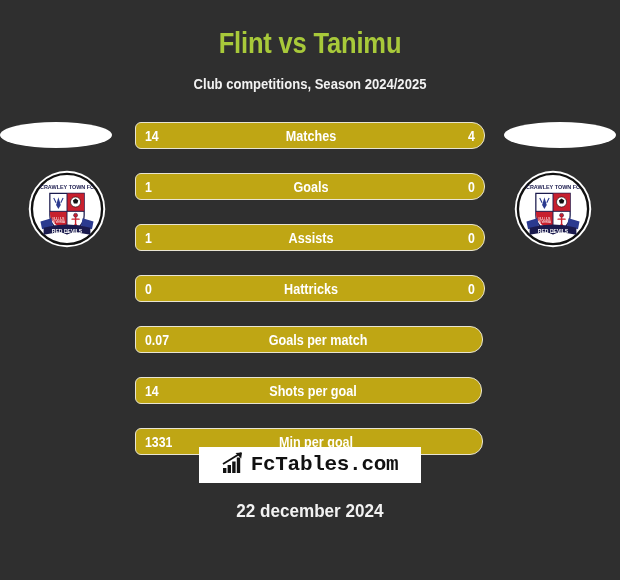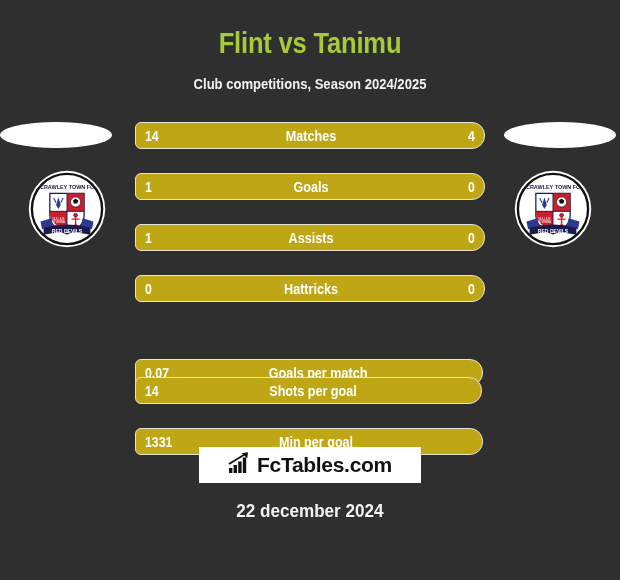--- a/index.html
+++ b/index.html
@@ -147,20 +147,21 @@
     gap: 5px;
   }
   .logo-icon { display: block; }
   .logo-text {
     font-size: 21px;
     font-weight: bold;
     color: #111111;
     letter-spacing: -0.3px;
     line-height: 22px;
     white-space: nowrap;
+    font-family: Liberation Mono, monospace;
   }
 
   .date {
     position: absolute;
     top: 500px;
     left: 0;
     width: 620px;
     text-align: center;
     font-size: 19px;
     font-weight: bold;
@@ -274,21 +275,21 @@
       </div>
     </div>
     <div class="stat-row">
       <div class="bar" style="width: 350px;">
         <div class="bar-left">0</div>
         <div class="bar-label" style="left: 175px;">Hattricks</div>
         <div class="bar-right">0</div>
       </div>
     </div>
     <div class="stat-row">
-      <div class="bar" style="width: 348px; margin-top: 33px;">
+      <div class="bar" style="width: 348px;">
         <div class="bar-left">0.07</div>
         <div class="bar-label" style="left: 182px;">Goals per match</div>
         <div class="bar-right"></div>
       </div>
     </div>
     <div class="stat-row">
       <div class="bar" style="width: 347px;">
         <div class="bar-left">14</div>
         <div class="bar-label" style="left: 177px;">Shots per goal</div>
         <div class="bar-right"></div>

